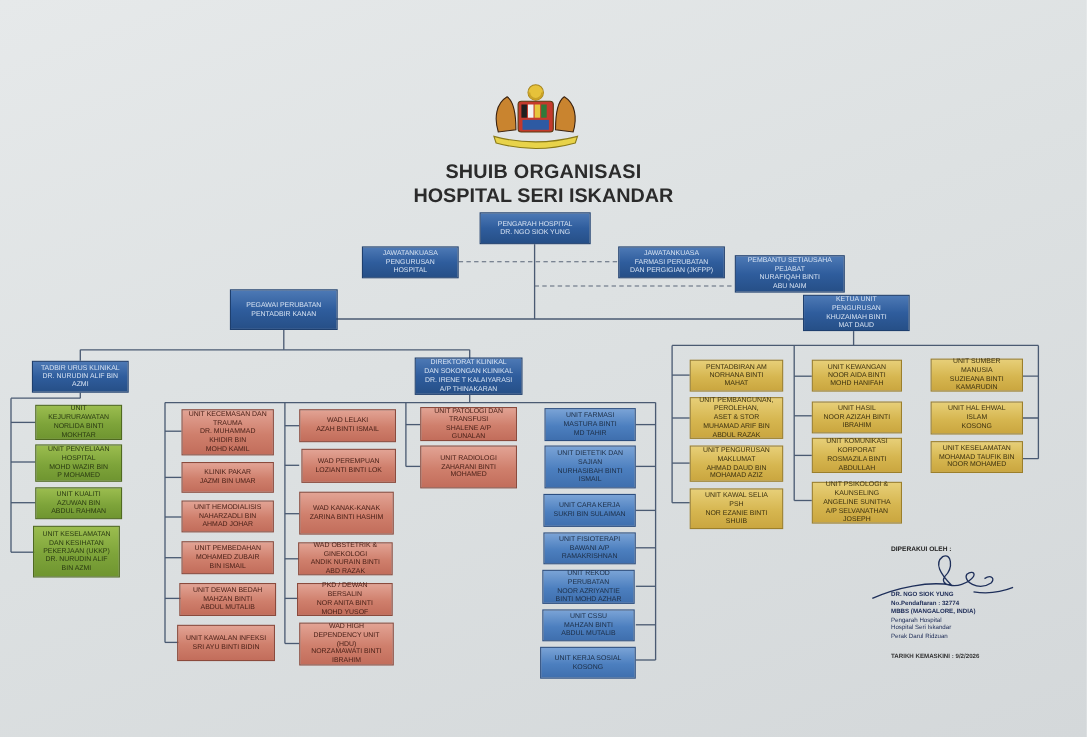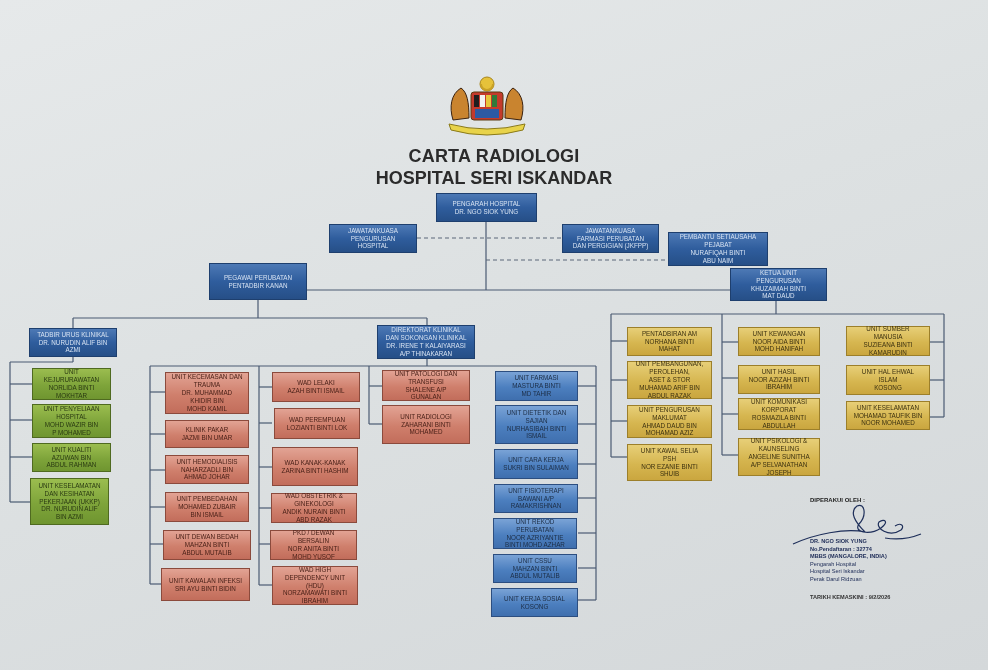--- a/index.html
+++ b/index.html
@@ -31,21 +31,21 @@
     <rect x="39" y="23" width="5" height="12" fill="#f2f2f2"></rect>
     <rect x="45" y="23" width="5" height="12" fill="#e7c63c"></rect>
     <rect x="51" y="23" width="5" height="12" fill="#2f7a3a"></rect>
     <rect x="34" y="37" width="24" height="9" fill="#2d5aa3"></rect>
     <path d="M12 48 C8 35 10 22 20 16 C26 20 28 30 28 46 Z" fill="#c9842f" stroke="#3a2210" stroke-width="1"></path>
     <path d="M80 48 C84 35 82 22 72 16 C66 20 64 30 64 46 Z" fill="#c9842f" stroke="#3a2210" stroke-width="1"></path>
     <path d="M8 52 Q46 62 84 52 L82 58 Q46 68 10 58 Z" fill="#e8d34a" stroke="#8a7a18"></path>
   </svg>
 </div>
 
-<div class="title t1">CARTA RADIOLOGI</div>
+<div class="title t1">SHUIB ORGANISASI</div>
 <div class="title t2">HOSPITAL SERI ISKANDAR</div>
 
 <svg class="lines" width="988" height="670">
   <g stroke="#4a5a72" stroke-width="1.2" fill="none">
 
     <line x1="486" y1="222" x2="486" y2="290"></line>
     <line x1="258" y1="290" x2="778" y2="290"></line>
     <line x1="778" y1="290" x2="778" y2="280"></line>
 
     <line x1="258" y1="300" x2="258" y2="318"></line>

